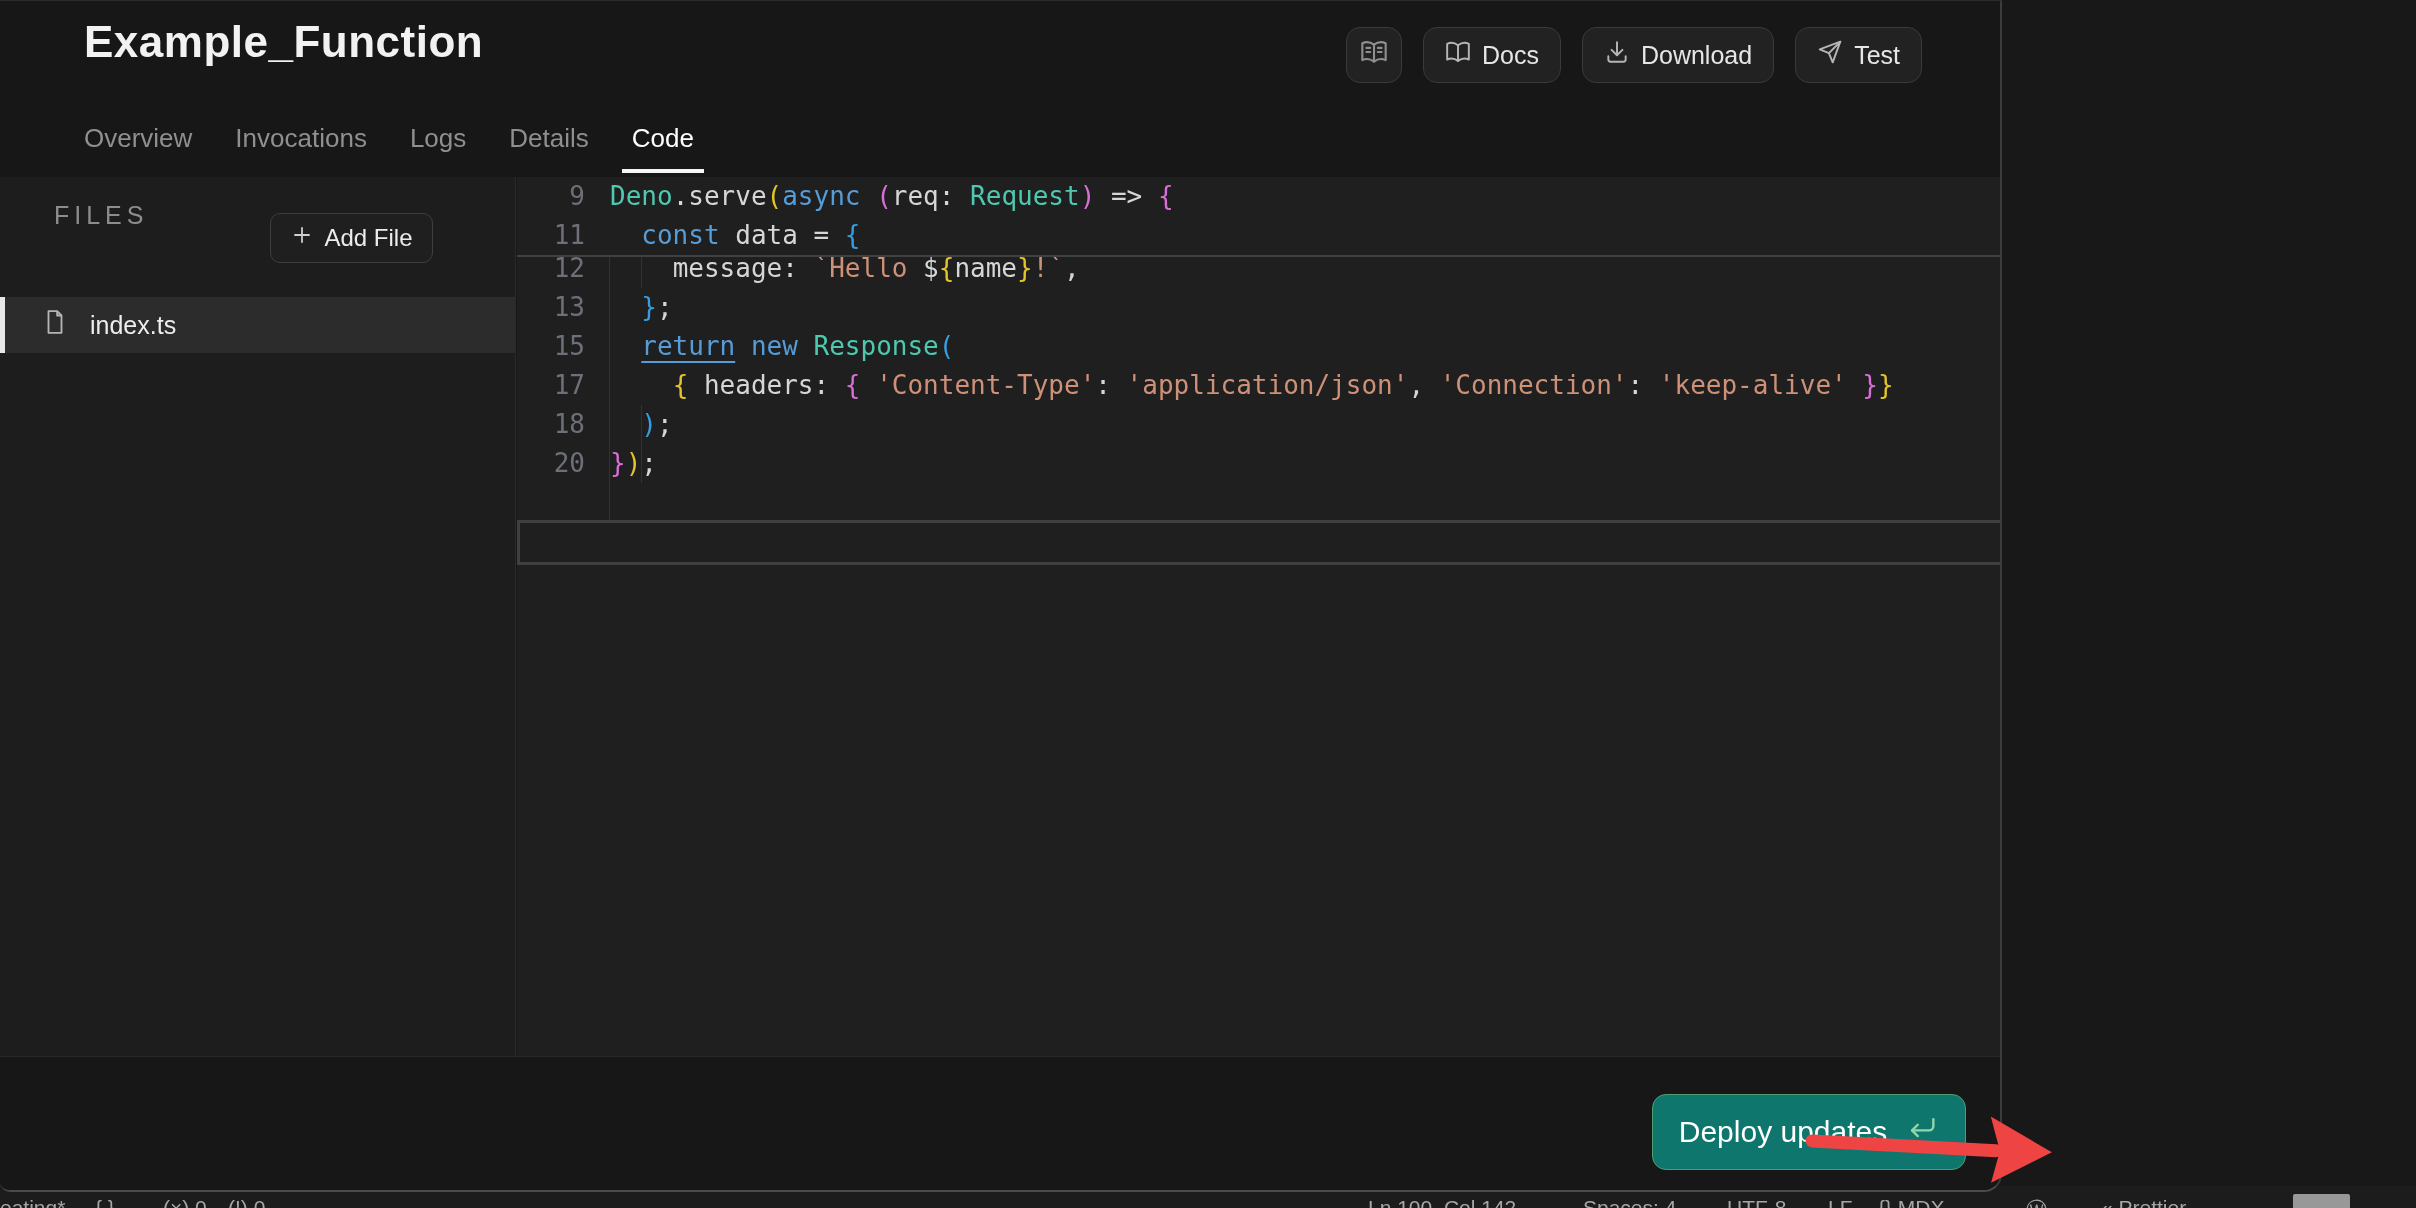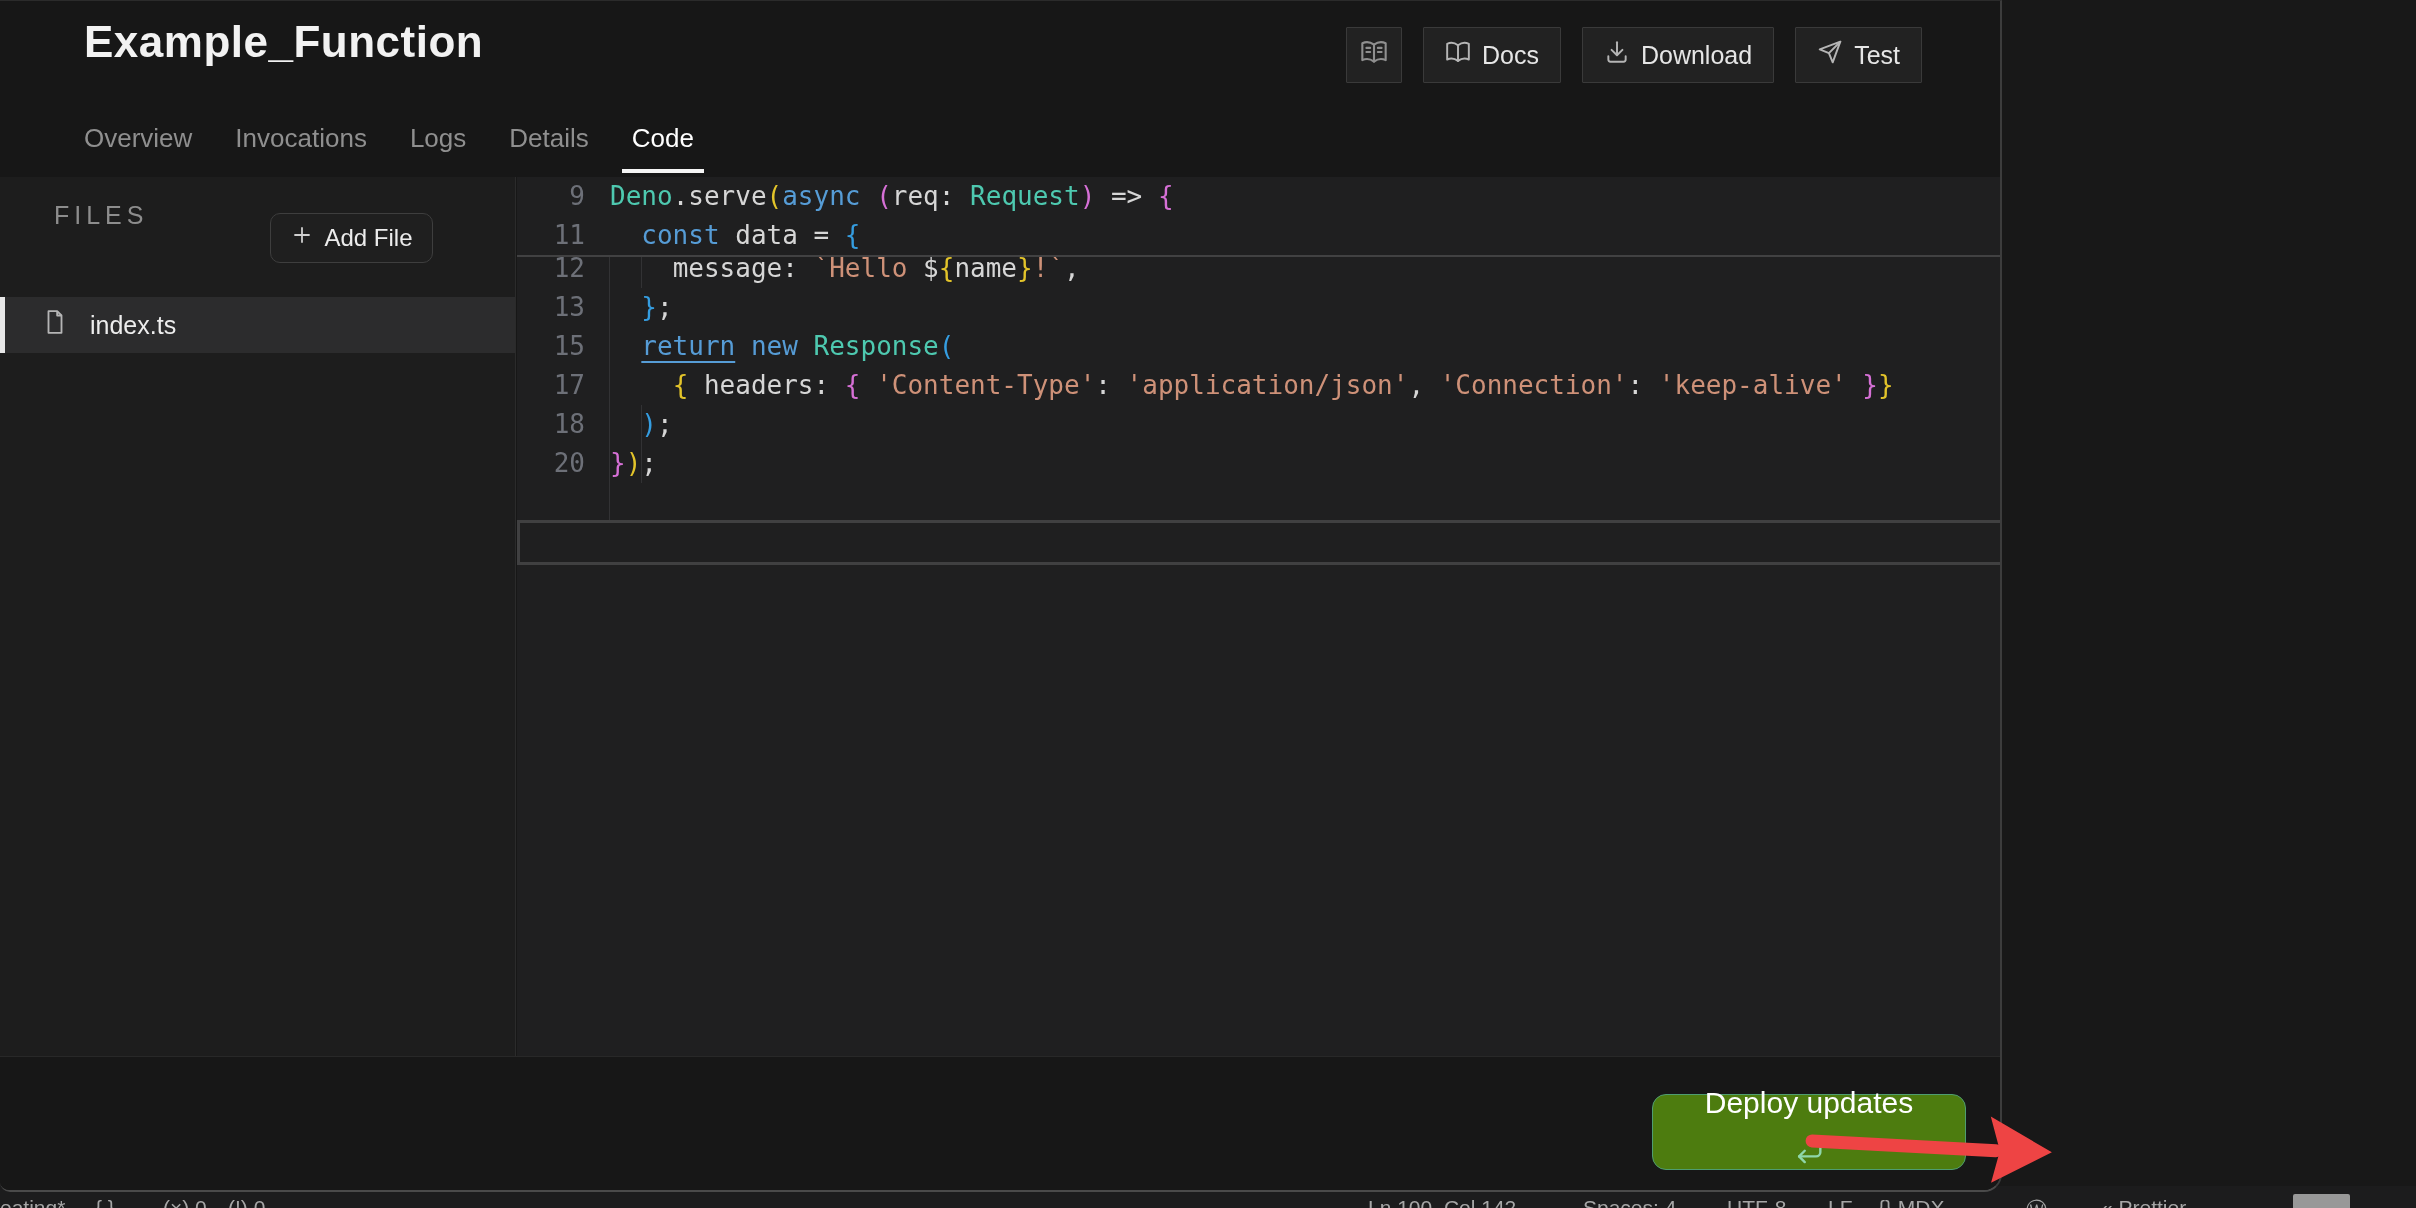--- a/index.html
+++ b/index.html
@@ -17,21 +17,21 @@
   #panel { position:absolute; left:0; top:0; width:2002px; height:1192px; z-index:1;
            background:#171717; border-right:2px solid #3c3c3c; border-bottom:2px solid #4a4a4a;
            border-top:1px solid #2b2b2b; border-radius:0 0 18px 10px; overflow:hidden; }
 
   
   #header { position:absolute; left:0; top:0; right:0; height:176px; background:#171717; }
   #title { position:absolute; left:84px; top:16px; font-size:44px; font-weight:600;
            color:#f2f2f2; letter-spacing:.5px; }
   #actions { position:absolute; top:26px; right:78px; display:flex; gap:21px; }
   .hbtn { display:flex; align-items:center; gap:11px; height:56px; padding:0 21px;
-          background:#222222; border:1px solid #3a3a3a; border-radius:1px;
+          background:#222222; border:1px solid #3a3a3a; border-radius:14px;
           color:#e6e6e6; font-size:25px; cursor:pointer; }
   .hbtn.icon-only { padding:0 13px; color:#969696; }
   .hbtn svg { stroke:#b5b5b5; }
   .hbtn.icon-only svg { stroke:#8f8f8f; }
   #tabs { position:absolute; left:74px; top:116px; display:flex; gap:23px; }
   .tab { font-size:26px; line-height:30px; padding:6px 10px 16px; color:#8f8f8f; cursor:pointer;
          border-bottom:4px solid transparent; white-space:nowrap; }
   .tab.active { color:#ffffff; border-bottom-color:#f5f5f5; }
 
   
@@ -77,22 +77,22 @@
   #editor-hairline { position:absolute; left:1849px; top:0; width:1px; height:100%;
             background:#2b2b2c; }
   #scroll-thumb { position:absolute; left:1850px; top:408px; width:27px; height:6px;
             background:#8e8e8e; cursor:pointer; }
 
   
   #footer { position:absolute; left:0; top:1055px; right:0; height:135px;
             background:#171717; border-top:1px solid #282828; }
   #deploy-btn { position:absolute; right:34px; top:37px; height:76px; width:314px;
             display:flex; align-items:center; justify-content:center; gap:18px;
-            background:#4d7c0f; border:1px solid #4f9d71; border-radius:14px;
-            color:#ffffff; font-size:30px; cursor:pointer;flex-direction:column; }
+            background:#0f766e; border:1px solid #4f9d71; border-radius:14px;
+            color:#ffffff; font-size:30px; cursor:pointer; }
   #red-arrow { position:absolute; left:1800px; top:1106px; z-index:5; transform:rotate(1.5deg); }
 </style>
 </head>
 <body>
 
 <div id="statusbar">
   <div class="st-highlight"></div>
 <span class="st-item" style="left: 0px;">eating*</span>
     <span class="st-item" style="left: 95px;">{ }</span>
     <span class="st-item" style="left: 163px;">(×) 0</span>

